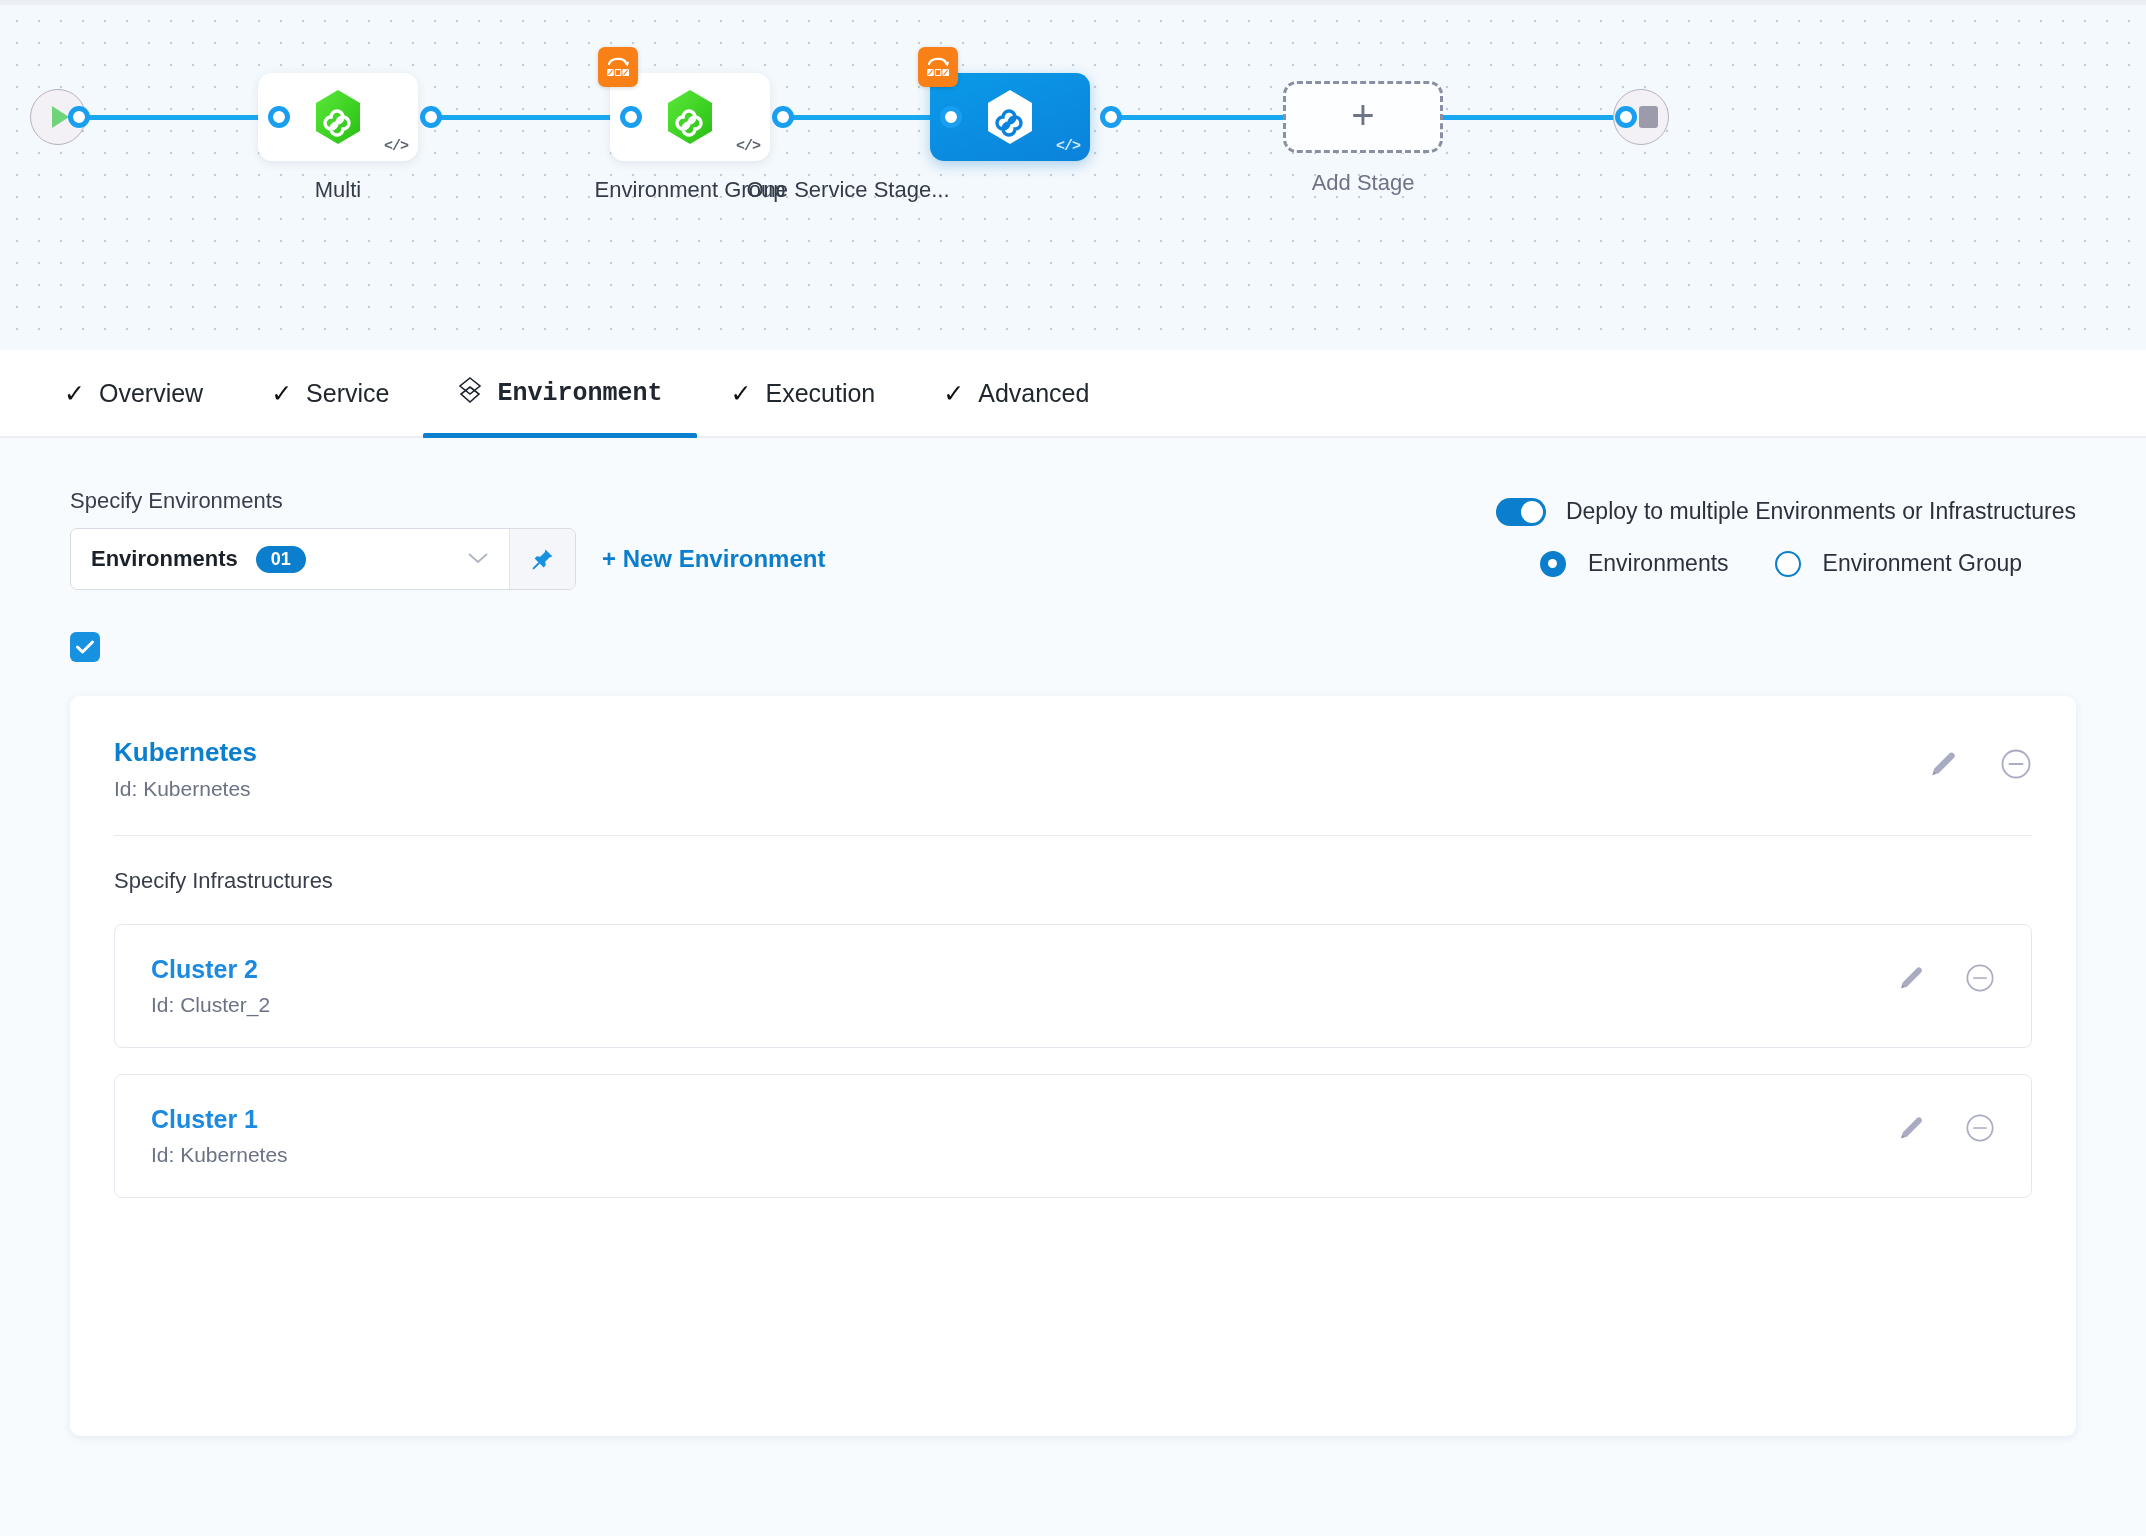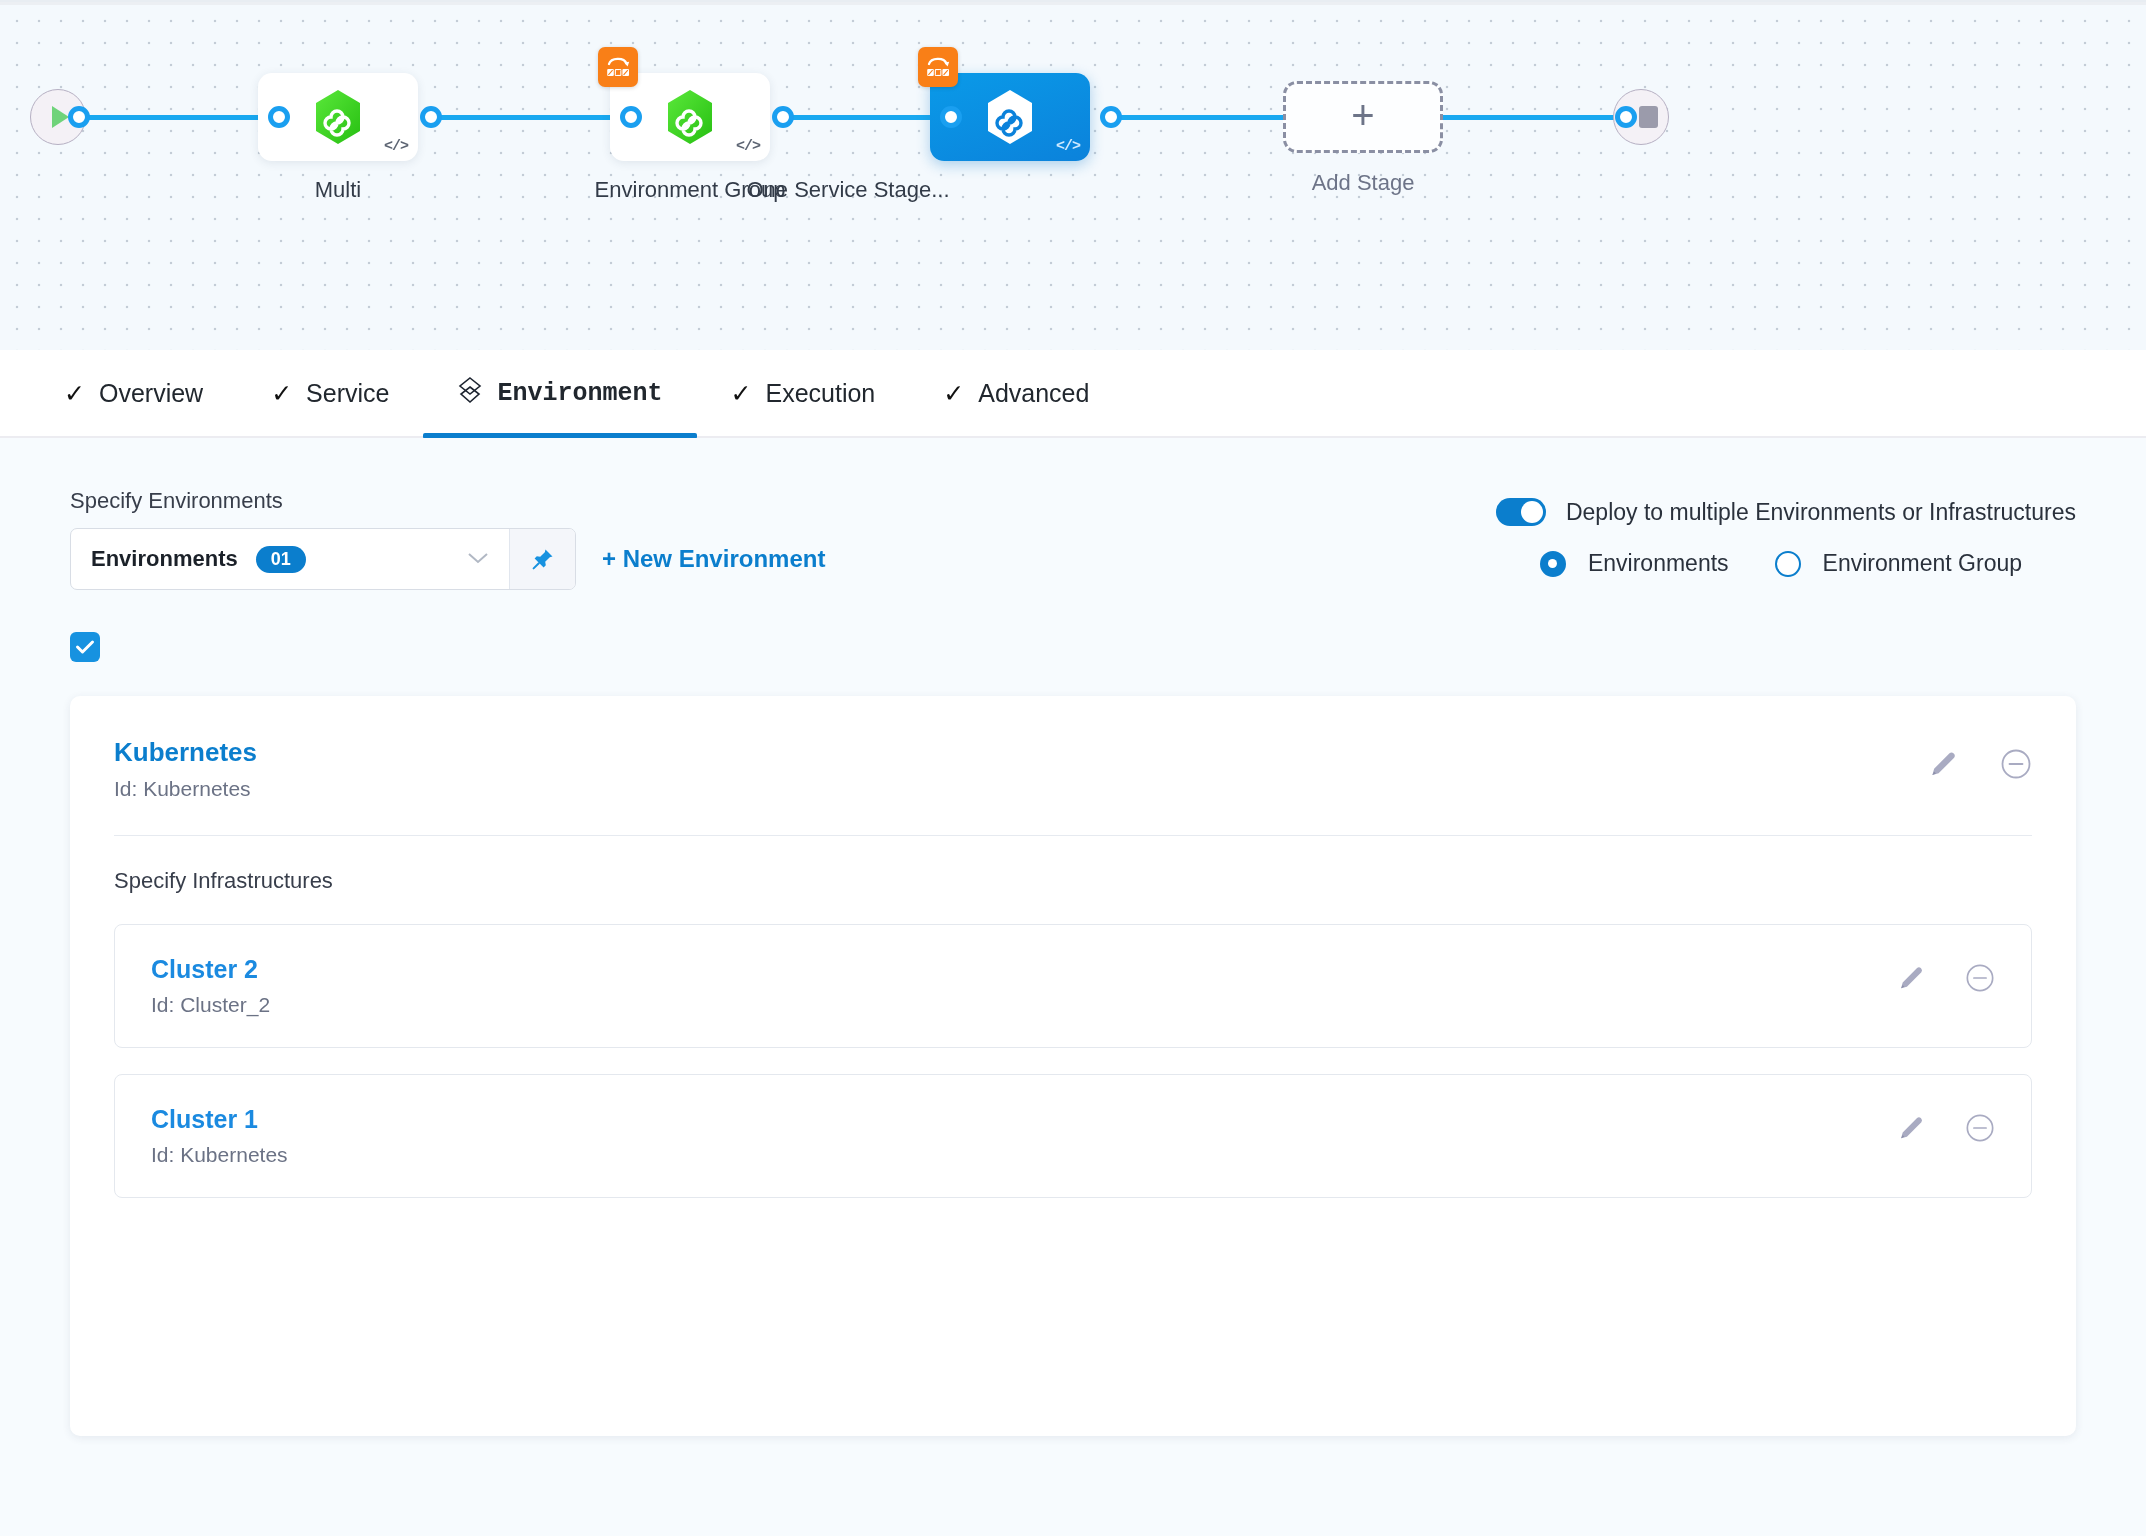--- a/index.html
+++ b/index.html
@@ -208,21 +208,21 @@
     border-left: 1.5px solid #e1e6ee;
     background: #f4f6fa;
     display: flex; align-items: center; justify-content: center;
   }
   .link-btn {
     font-size: 24px; font-weight: 700; color: #0b7ecd;
     cursor: pointer; white-space: nowrap;
   }
 
   .right-col { padding-top: 10px; text-align: left; }
-  .toggle-row { display: flex; align-items: center; gap: 20px; }
+  .toggle-row { display: flex; gap: 20px; }
   .switch {
     width: 50px; height: 28px; border-radius: 16px;
     background: #0b7ecd; position: relative; flex: none;
   }
   .switch .knob {
     position: absolute; top: 3px; right: 3px;
     width: 22px; height: 22px; border-radius: 50%;
     background: #fff;
   }
   .toggle-text { font-size: 23px; color: #2a313c; }

